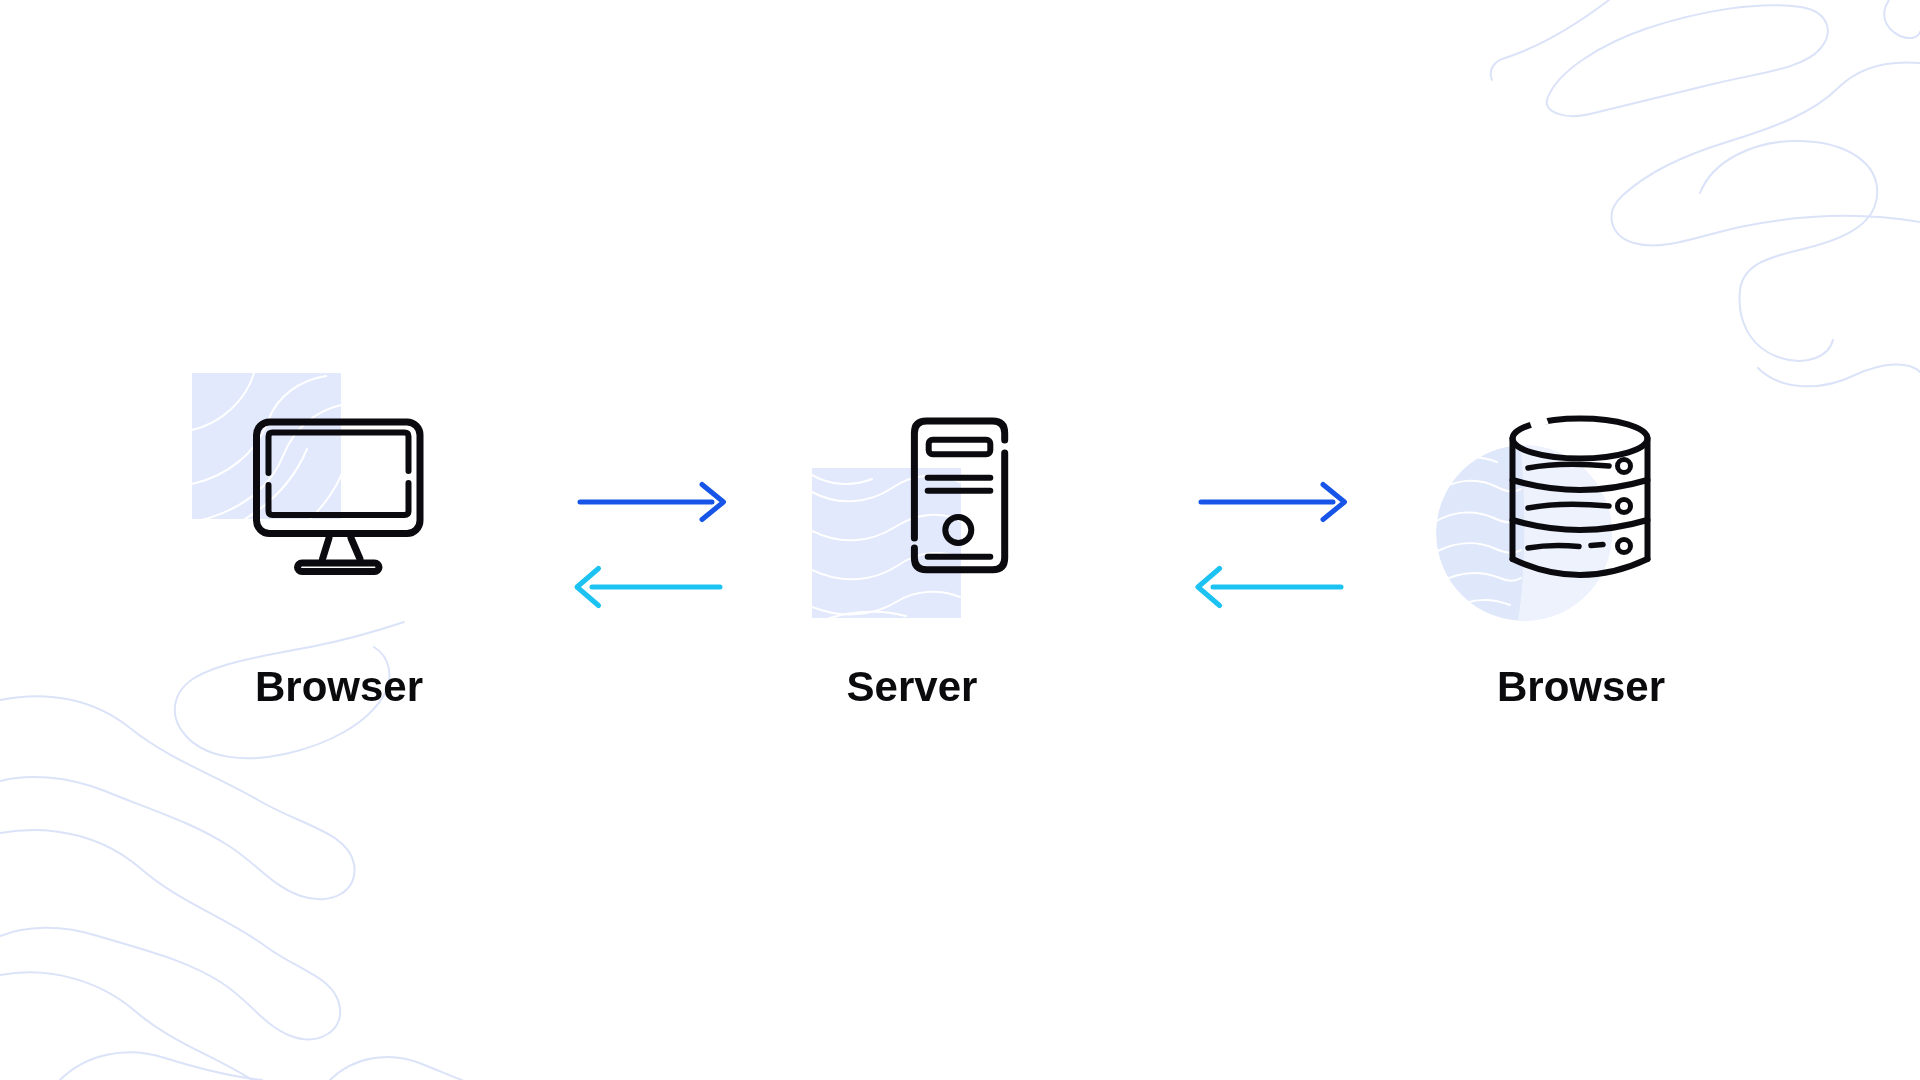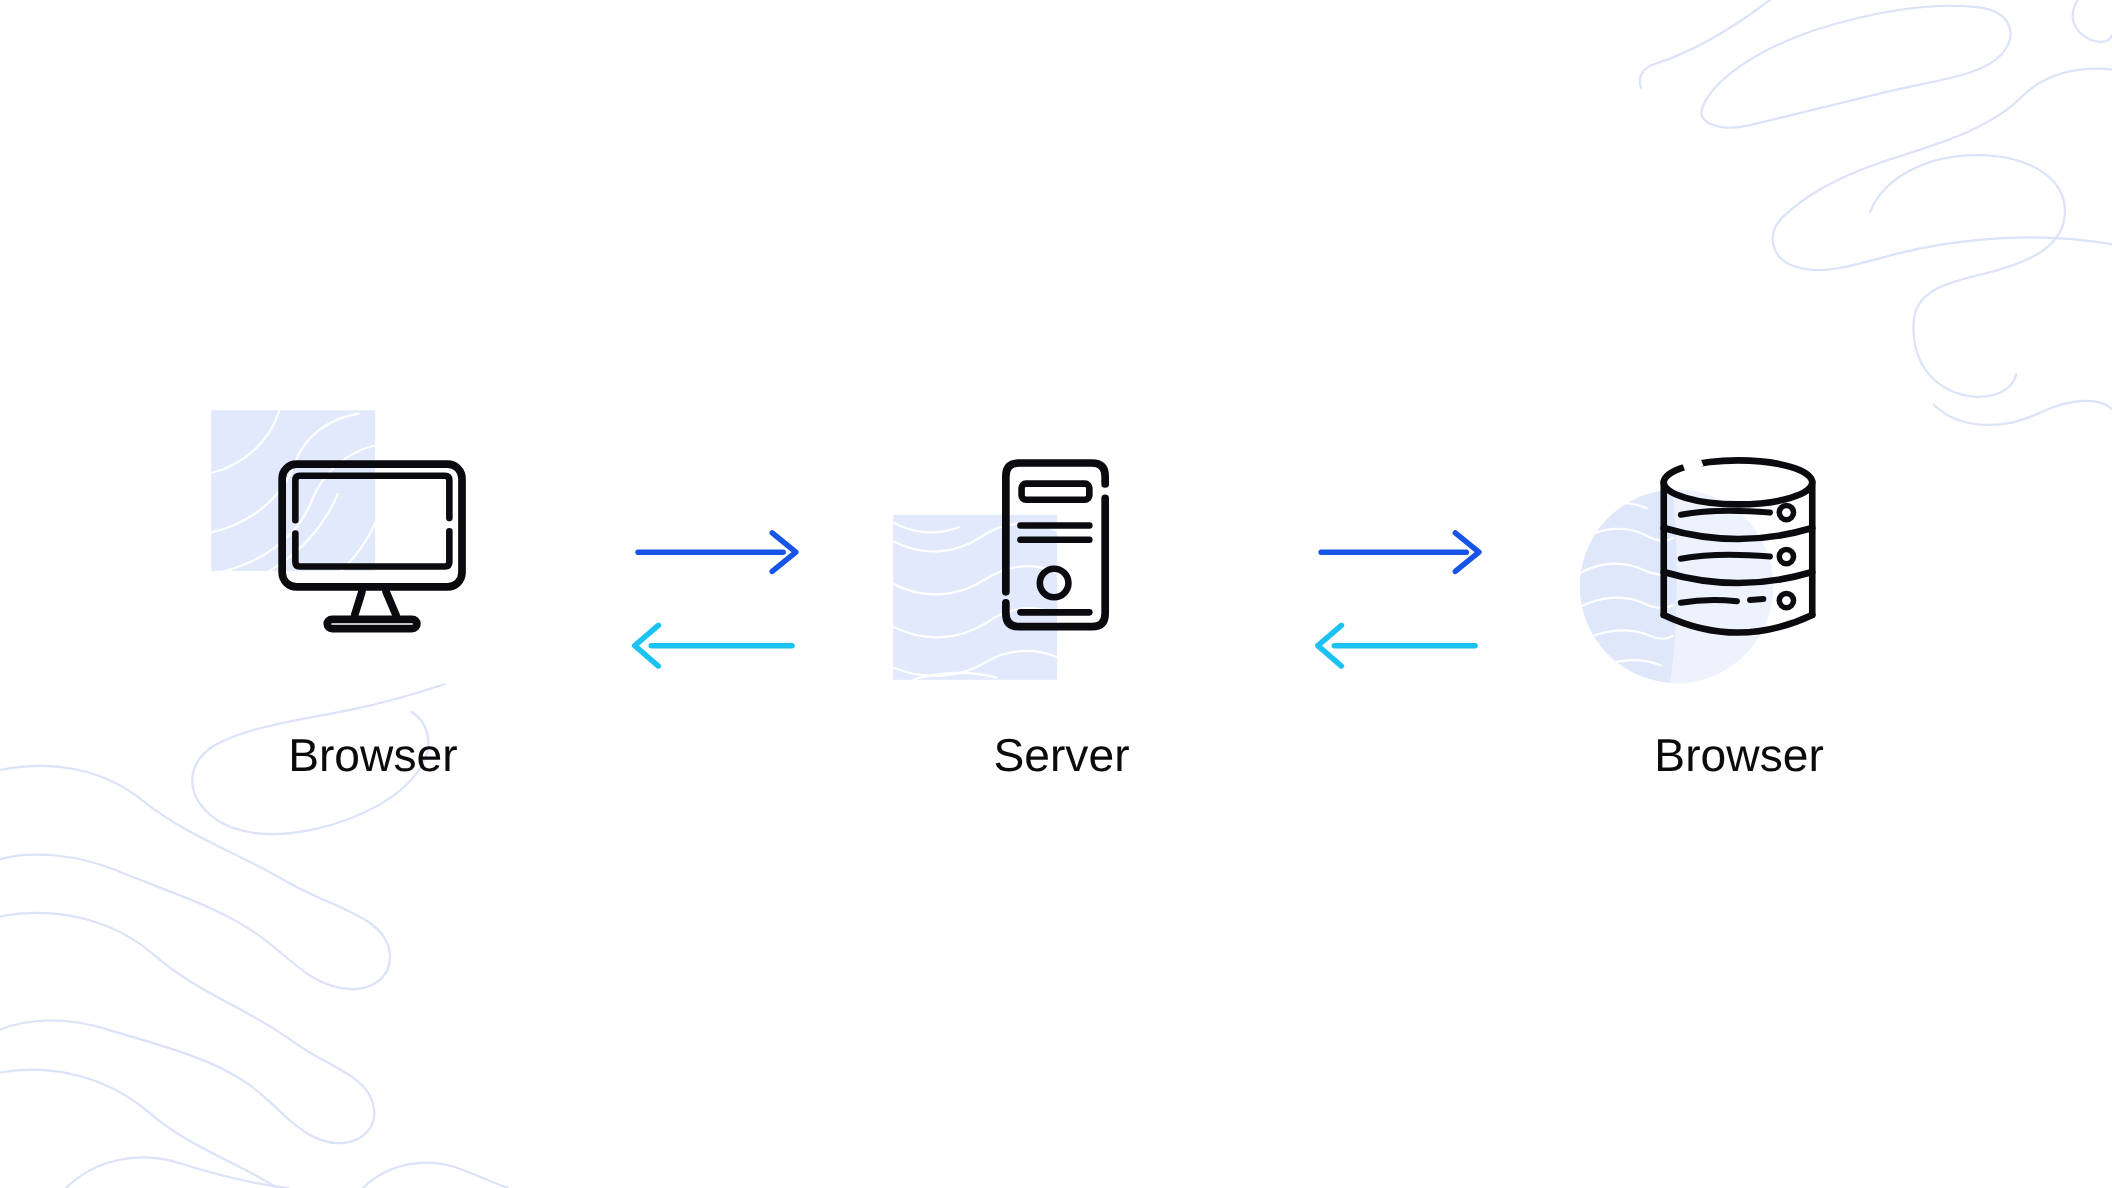--- a/index.html
+++ b/index.html
@@ -39,21 +39,21 @@
   .icon .gap{stroke:var(--background);stroke-width:9;stroke-linecap:butt;}
 
   
   .arrow path{fill:none;stroke-width:5;stroke-linecap:round;stroke-linejoin:round;}
   .arrow.req path{stroke:var(--arrow-request);}
   .arrow.res path{stroke:var(--arrow-response);}
 
   
   .node-label{
     position:absolute;top:666px;transform:translateX(-50%);
-    font-size:42px;font-weight:400;line-height:1;letter-spacing:0;
+    font-size:42px;font-weight:700;line-height:1;letter-spacing:0;
     color:var(--label-text);white-space:nowrap;}
 </style>
 </head>
 <body>
 
 <div class="stage">
   <svg class="scene" viewBox="0 0 1920 1080" xmlns="http://www.w3.org/2000/svg">
     <defs>
       <clipPath id="clip-sq-browser">
           <rect x="192" y="373" width="149" height="146"></rect>
@@ -167,15 +167,15 @@
 
     <g class="arrow req">
       <path d="M 1201 502 H 1333 M 1323 484.5 L 1344.5 502 L 1323 519.5"></path>
     </g>
     <g class="arrow res">
       <path d="M 1341 587 H 1213 M 1219.5 568.5 L 1198 587 L 1219.5 605.5"></path>
     </g>
   </svg>
 
   <div class="node-label" style="left:339px">Browser</div>
-  <div class="node-label" style="left:965px">Server</div>
+  <div class="node-label" style="left:912px">Server</div>
   <div class="node-label" style="left:1581px">Browser</div>
 </div>
 
 </body></html>

